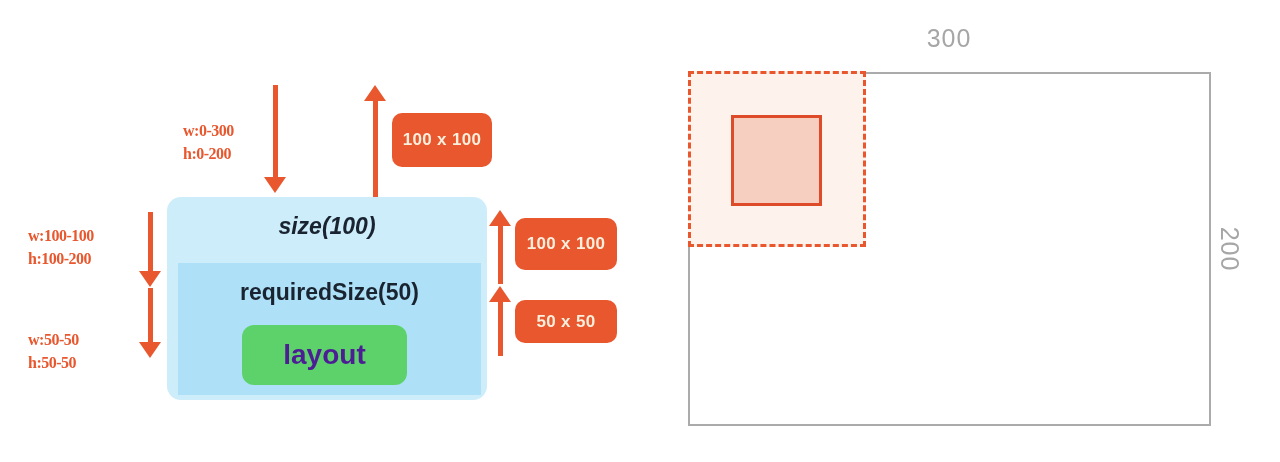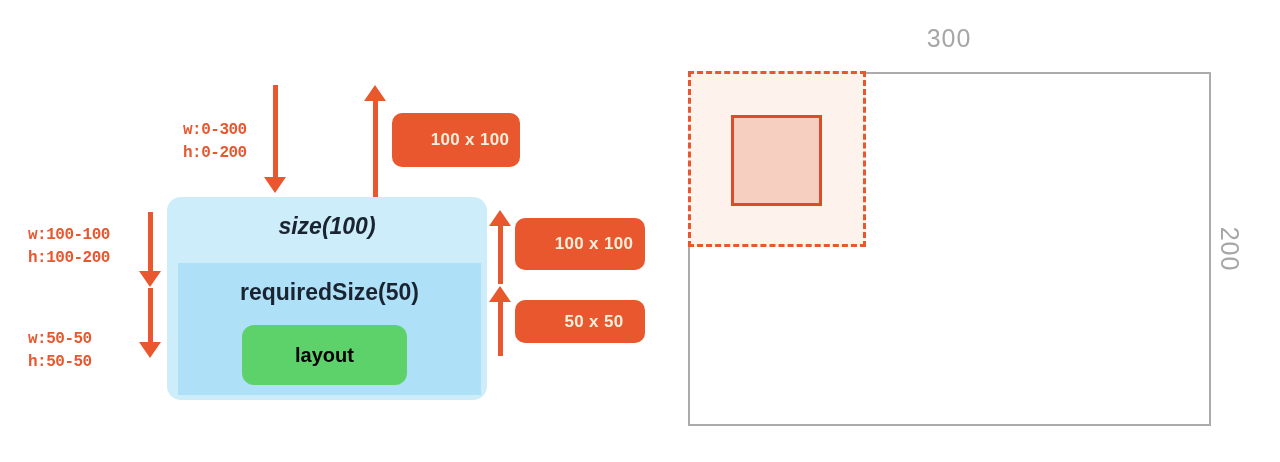--- a/index.html
+++ b/index.html
@@ -4,28 +4,28 @@
 <style>
   html,body { margin:0; padding:0; }
   body { font-family:"Liberation Sans", sans-serif; background:#fff; }
   #canvas {
     position:relative; width:1280px; height:462px; background:var(--white);
     overflow:hidden;
   }
   
   .abs { position:absolute; }
   .clabel {
-    position:absolute; font-family:Liberation Mono, monospace;
+    position:absolute; font-family:Liberation Serif, serif;
     font-weight:bold; font-size:16px; line-height:23px; color:var(--orange);
     letter-spacing:-0.5px; white-space:nowrap;
   }
   .badge {
     position:absolute; background:var(--orange); color:var(--badge-text);
     border-radius:10px; display:flex; align-items:center; justify-content:center;
-    font-weight:bold; font-size:17px; letter-spacing:0.3px;padding-left:28px;
+    font-weight:bold; font-size:17px; letter-spacing:0.3px;
   }
   .arrow { position:absolute; width:22px; color:var(--orange); }
   .arrow.down::before {
     content:""; position:absolute; left:8.5px; top:0; bottom:13px; width:5px;
     background:currentColor;
   }
   .arrow.down::after {
     content:""; position:absolute; left:0; bottom:0; width:0; height:0;
     border-left:11px solid transparent; border-right:11px solid transparent;
     border-top:16px solid currentColor;
@@ -53,21 +53,21 @@
     background:var(--inner-box); border-radius:0;
   }
   .required-title {
     position:absolute; top:16px; left:0; width:100%; text-align:center;
     font-size:23px; font-weight:bold; color:var(--dark-text);
   }
   .layout-btn {
     position:absolute; left:64px; top:62px; width:165px; height:60px;
     background:var(--green); border-radius:12px;
     display:flex; align-items:center; justify-content:center;
-    font-size:20px; font-weight:bold; color:#000000;
+    font-size:28px; font-weight:bold; color:#4c1d95;
   }
   
   .gray-rect {
     position:absolute; left:688px; top:72px; width:523px; height:354px;
     border:2px solid var(--gray-line); background:var(--white);
     box-sizing:border-box;
   }
   .dashed-rect {
     position:absolute; left:688px; top:71px; width:178px; height:176px;
     border:3px dashed var(--orange); background:var(--dashed-fill);

